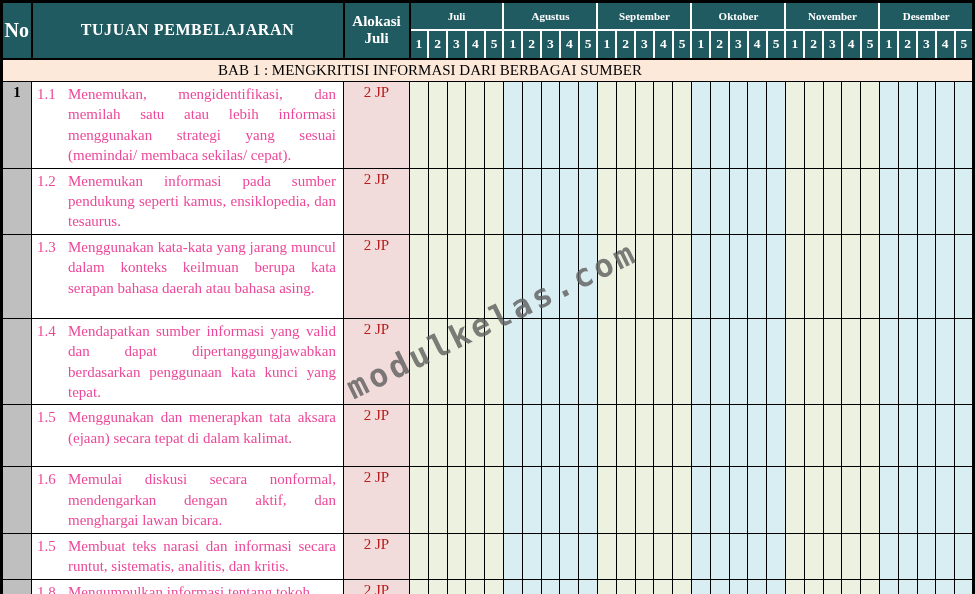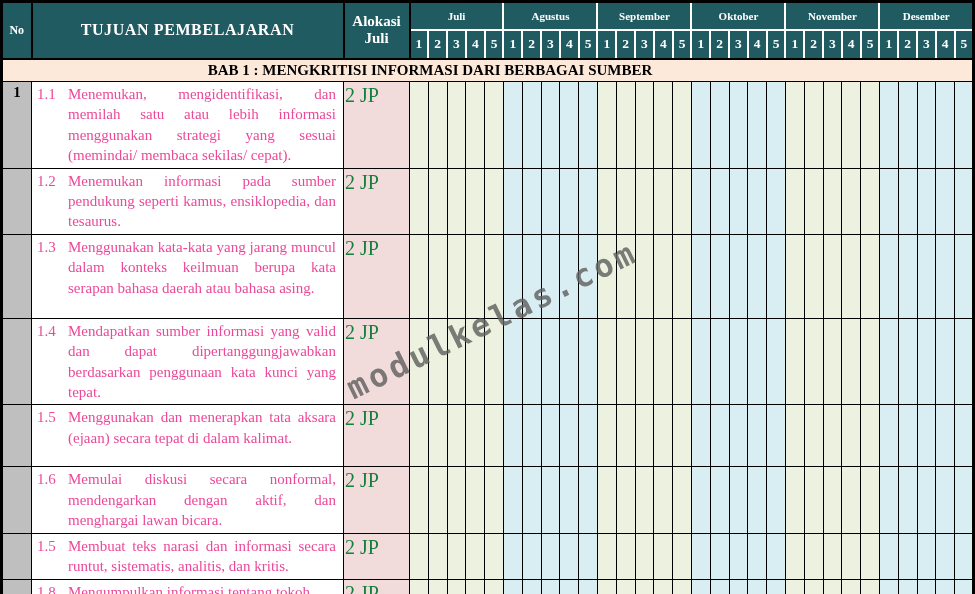--- a/index.html
+++ b/index.html
@@ -16,47 +16,47 @@
   }
   
   thead th {
     background: #215b62; color: #fff; font-weight: bold;
     padding: 0; border: 2px solid #fff;
   }
   thead th.dark { border-color: #000; }
   tr.months-row { height: 28px; }
   tr.weeks-row  { height: 29px; }
   tr.weeks-row th { border-bottom: 2px solid #000; }
-  th.no-h   { font-size: 12px; font-family: Liberation Serif, serif; }
+  th.no-h   { font-size: 20px; font-family: Liberation Serif, serif; }
   th.tuj-h  { font-size: 16px; letter-spacing: 0.6px; }
   th.alok-h { font-size: 15px; line-height: 17px; }
   th.month  { font-size: 11px; }
   th.week   { font-size: 13.5px; }
   
   td.banner {
     background: #fde9d9; border: 1px solid #000; border-top: 2px solid #000;
-    height: 23px; font-weight: bold; font-size: 15px;
+    height: 23px; font-weight: normal; font-size: 15px;
     text-align: center; padding: 1px 115px 1px 0; color: #000;
   }
   
   tbody td { border: 1px solid #000; }
   td.no {
     background: #bfbfbf; text-align: center; vertical-align: top;
     font-weight: bold; font-size: 15px; padding-top: 2px;
   }
   td.tuj {
     background: #fff; vertical-align: top;
     padding: 2px 7px 2px 5px; font-size: 15px; line-height: 20.4px; color: #ec4899;
   }
   .tw   { display: flex; }
   .code { flex: 0 0 31px; }
   .txt  { flex: 1; text-align: justify; }
   td.alok {
-    background: #f2dcdb; text-align: left; vertical-align: top;
-    font-size: 20px; padding-top: 2px; color: #15803d;
+    background: #f2dcdb; text-align: center; vertical-align: top;
+    font-size: 15px; padding-top: 2px; color: #b91c1c;
   }
   td.wk { padding: 0; }
   td.wk.mg { background: #ecf2df; }
   td.wk.mb { background: #d9eef3; }
   
   .watermark {
     position: absolute; left: 492px; top: 320px;
     transform: translate(-50%, -50%) rotate(-26deg);
     font-family: "DejaVu Sans Mono", monospace;
     font-weight: bold; font-size: 32px; letter-spacing: 3.5px;

